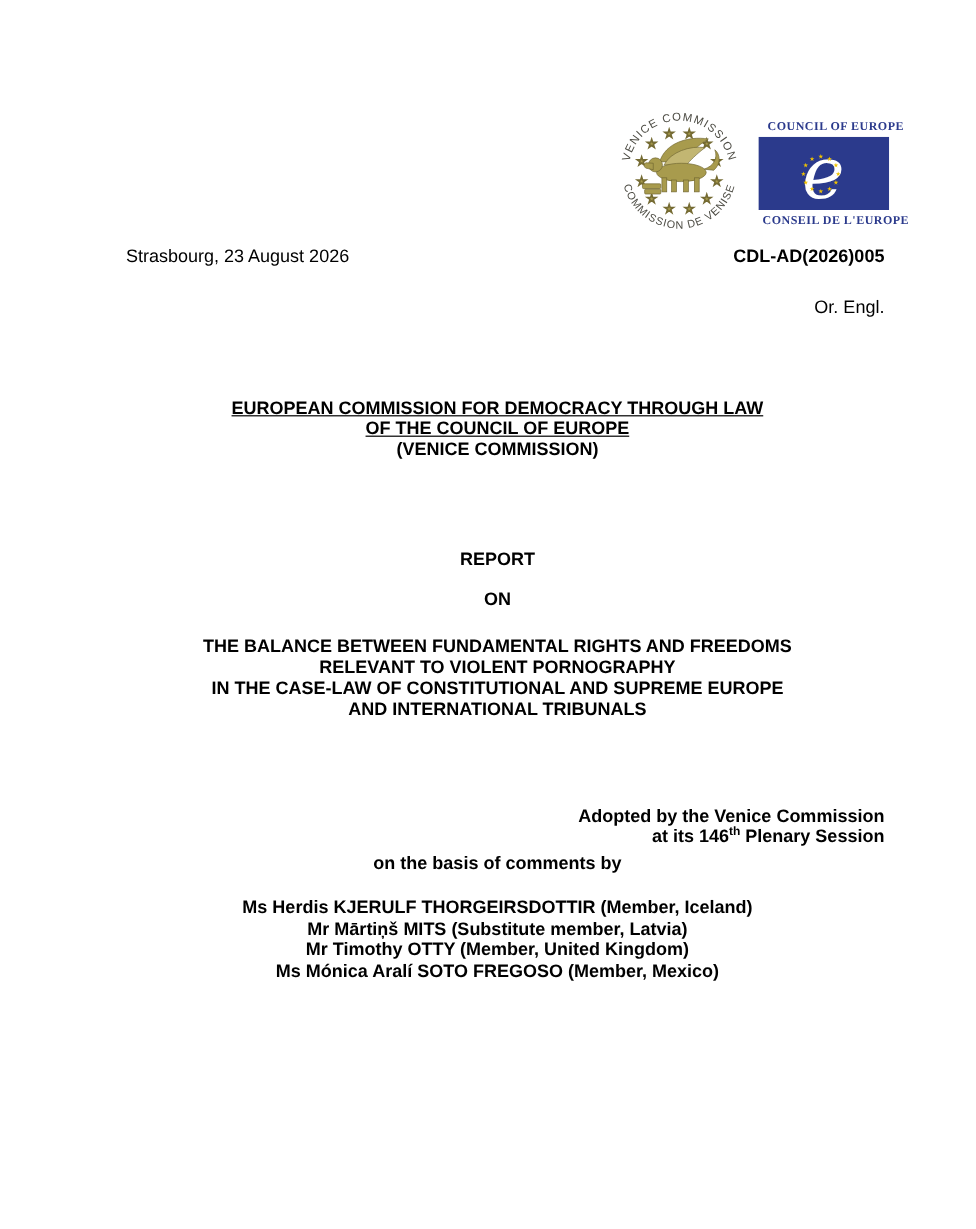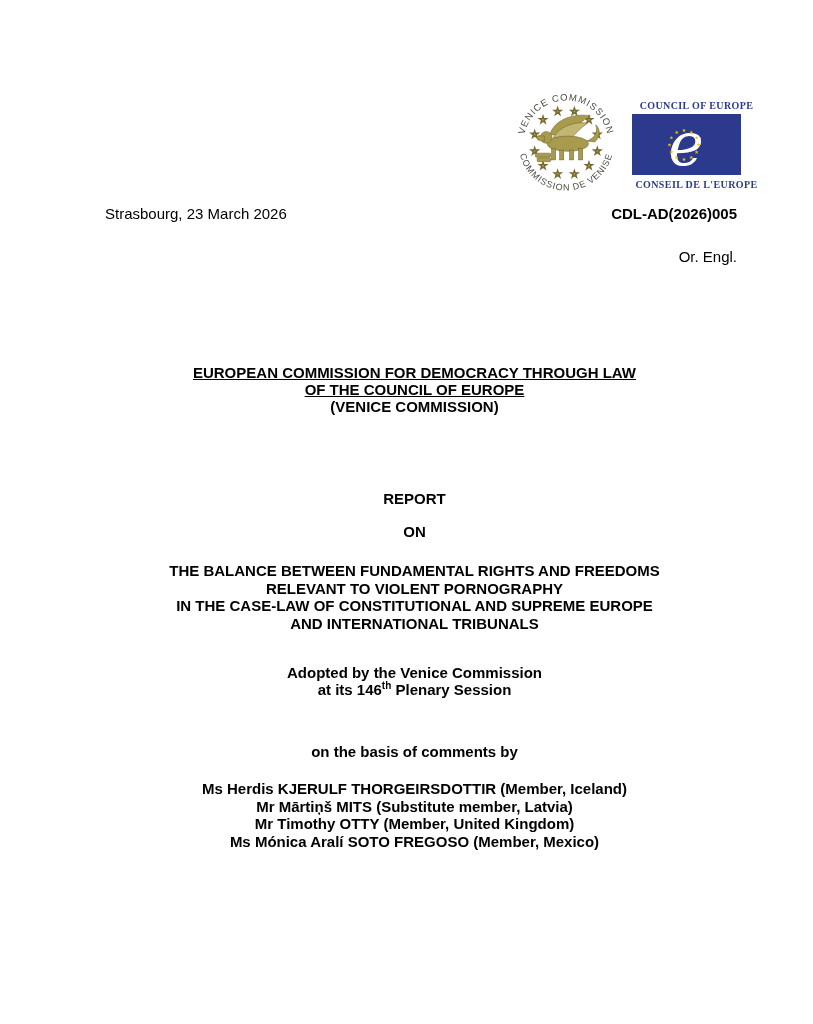--- a/index.html
+++ b/index.html
@@ -67,28 +67,27 @@
   }
 
   
   .center-col {
     position: absolute;
     left: 92px;
     width: 645px;
     text-align: center;
     font-weight: bold;
     line-height: 17px;
-    margin-top: 32px;
   }
   .commission-heading { top: 332px; }
   .commission-heading .u { text-decoration: underline; }
   .report-label   { top: 458px; }
   .report-on      { top: 491px; }
   .report-title   { top: 530px; line-height: 17.5px; }
-  .adoption-block { top: 632px; }
+  .adoption-block { top: 672px; text-align: right; }
   .adoption-block sup {
     font-size: 10px;
     line-height: 0;
     vertical-align: super;
   }
   .basis-line     { top: 711px; }
   .authors-block  { top: 748px; line-height: 17.6px; }
 </style>
 </head>
 <body>
@@ -154,21 +153,21 @@
         <use href="#vstar" transform="translate(39.4,38.2) scale(2.1)"></use>
         <use href="#vstar" transform="translate(37.5,31) scale(2.1)"></use>
         <use href="#vstar" transform="translate(39.4,23.8) scale(2.1)"></use>
         <use href="#vstar" transform="translate(44.7,18.5) scale(2.1)"></use>
       </g>
     </svg>
     <div class="coe-label">CONSEIL DE L'EUROPE</div>
   </div>
 
   <div class="header-row">
-    <span>Strasbourg, 23 March 2026</span>
+    <span>Strasbourg, 23 August 2026</span>
     <span class="doc-ref">CDL-AD(2026)005</span>
   </div>
   <div class="lang-note">Or. Engl.</div>
 
   <div class="center-col commission-heading">
     <div class="u">EUROPEAN COMMISSION FOR DEMOCRACY THROUGH LAW</div>
     <div class="u">OF THE COUNCIL OF EUROPE</div>
     <div>(VENICE COMMISSION)</div>
   </div>
 

